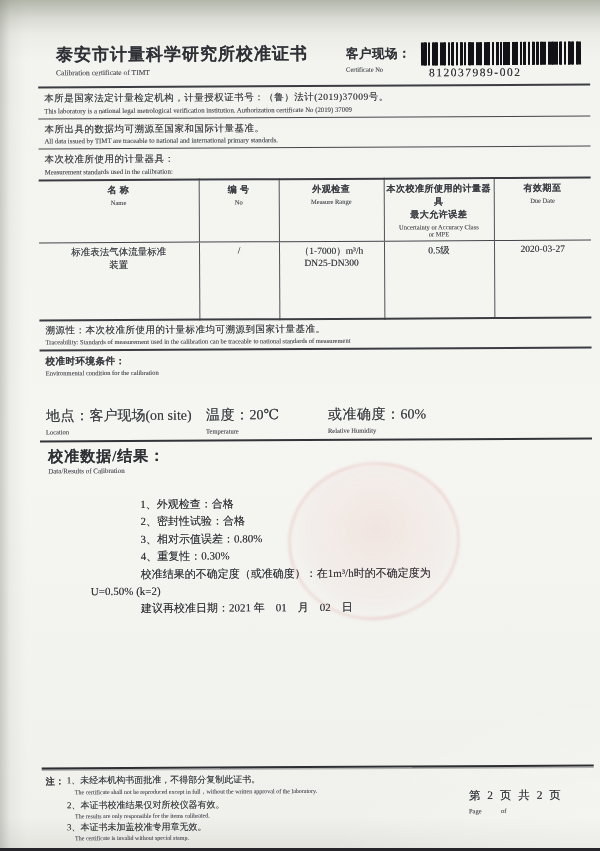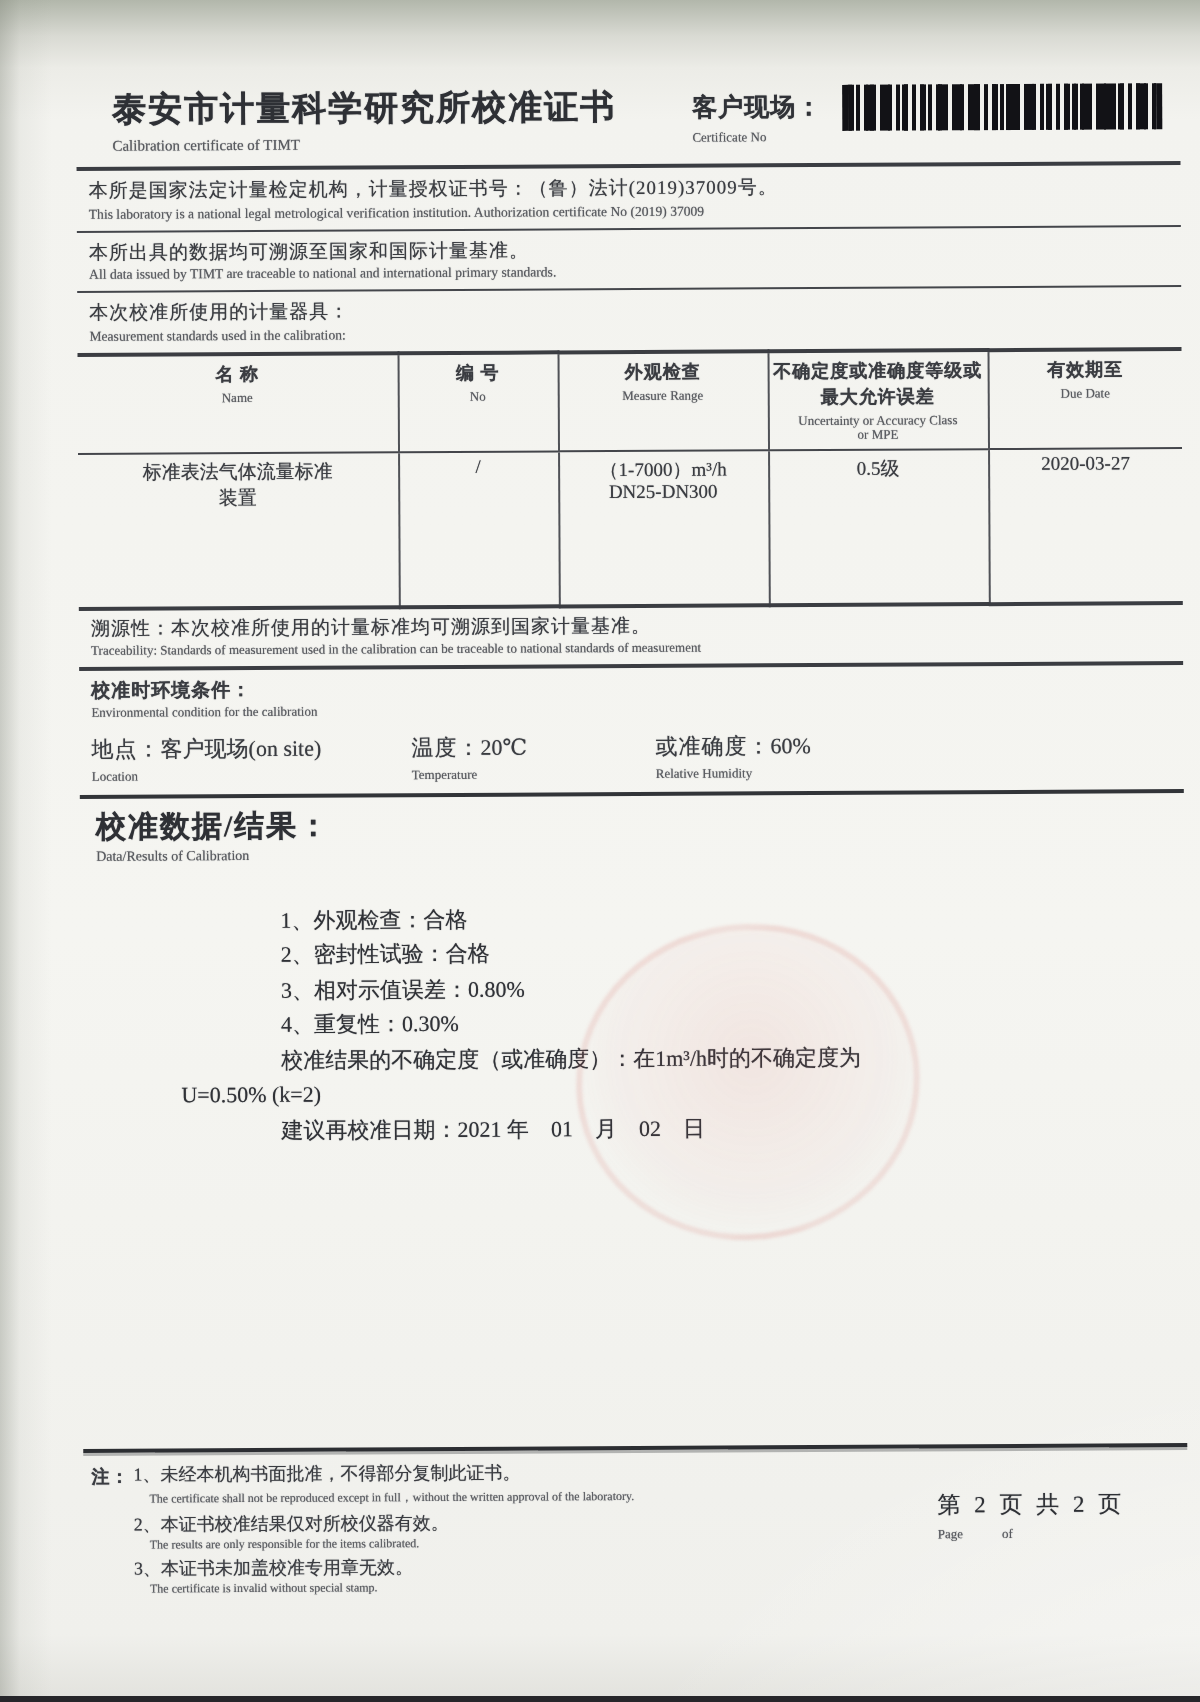--- a/index.html
+++ b/index.html
@@ -69,21 +69,21 @@
   td.cell { font-size:9.5px; white-space:pre-line; height:78px; padding-top:7px; }
   .col-name{width:160px}.col-no{width:80px}.col-range{width:105px}.col-unc{width:110px}.col-due{width:97px}
 
   .trace { padding-left:6px; margin-top:3px; }
   .trace .cn{ font-size:9.5px; } .trace .en{ font-size:6.5px; margin-top:1px; }
   .trace{ margin-bottom:4px; }
 
   .env-head { padding-left:6px; margin-top:4px; }
   .env-head .cn{ font-size:9.5px; font-weight:bold; } .env-head .en{ font-size:6.5px; margin-top:1px; }
   .env-row { display:flex; padding-left:6px; margin-top:7px; margin-bottom:5px; }
-  .env-item .line { font-size:11px; white-space:nowrap; }
+  .env-item .line { font-size:14px; white-space:nowrap;margin-top:24px; }
   .env-item .en { font-size:6.5px; margin-top:3px; }
   .env-item:nth-child(1){width:160px}.env-item:nth-child(2){width:122px}.env-item:nth-child(3){width:148px}.env-item:nth-child(4){flex:1}
   .rule-env { border:none; border-top:2.4px solid #323438; }
 
   .res-head { padding-left:8px; margin-top:5px; }
   .res-head .cn{ font-size:15px; font-weight:bold; color:#2e3035; letter-spacing:1px; }
   .res-head .en{ font-size:7px; margin-top:1px; }
   .res-list { margin-left:100px; margin-top:21px; }
   .res-item { font-size:11px; line-height:17.4px; color:#303237; }
   .unc1 { font-size:11px; line-height:17.4px; margin-left:100px; color:#303237; }
@@ -123,20 +123,21 @@
         <div class="doc-title cn">泰安市计量科学研究所校准证书</div>
         <div class="doc-title-en en">Calibration certificate of TIMT</div>
       </div>
       <div class="cert-block">
         <div class="cert-label-wrap">
           <div class="cert-label cn">客户现场：</div>
           <div class="cert-label-en en">Certificate No</div>
         </div>
         <div class="barcode-wrap">
           <div class="barcode"></div>
+          <div class="barcode-number">812037989-002</div>
         </div>
       </div>
     </div>
 
     <hr class="rule-thick">
 
     <div class="stat">
       <div class="cn">本所是国家法定计量检定机构，计量授权证书号：（鲁）法计(2019)37009号。</div>
       <div class="en">This laboratory is a national legal metrological verification institution. Authorization certificate No (2019) 37009</div>
     </div>
@@ -162,21 +163,21 @@
         </th>
         <th class="col-no">
           <span class="cn">编  号</span>
           <span class="en">No</span>
         </th>
         <th class="col-range">
           <span class="cn">外观检查</span>
           <span class="en">Measure Range</span>
         </th>
         <th class="col-unc">
-          <span class="cn">不确定度或准确度等级或
+          <span class="cn">本次校准所使用的计量器具
 最大允许误差</span>
           <span class="en">Uncertainty or Accuracy Class
 or MPE</span>
         </th>
         <th class="col-due">
           <span class="cn">有效期至</span>
           <span class="en">Due Date</span>
         </th>
       </tr>
       <tr>

